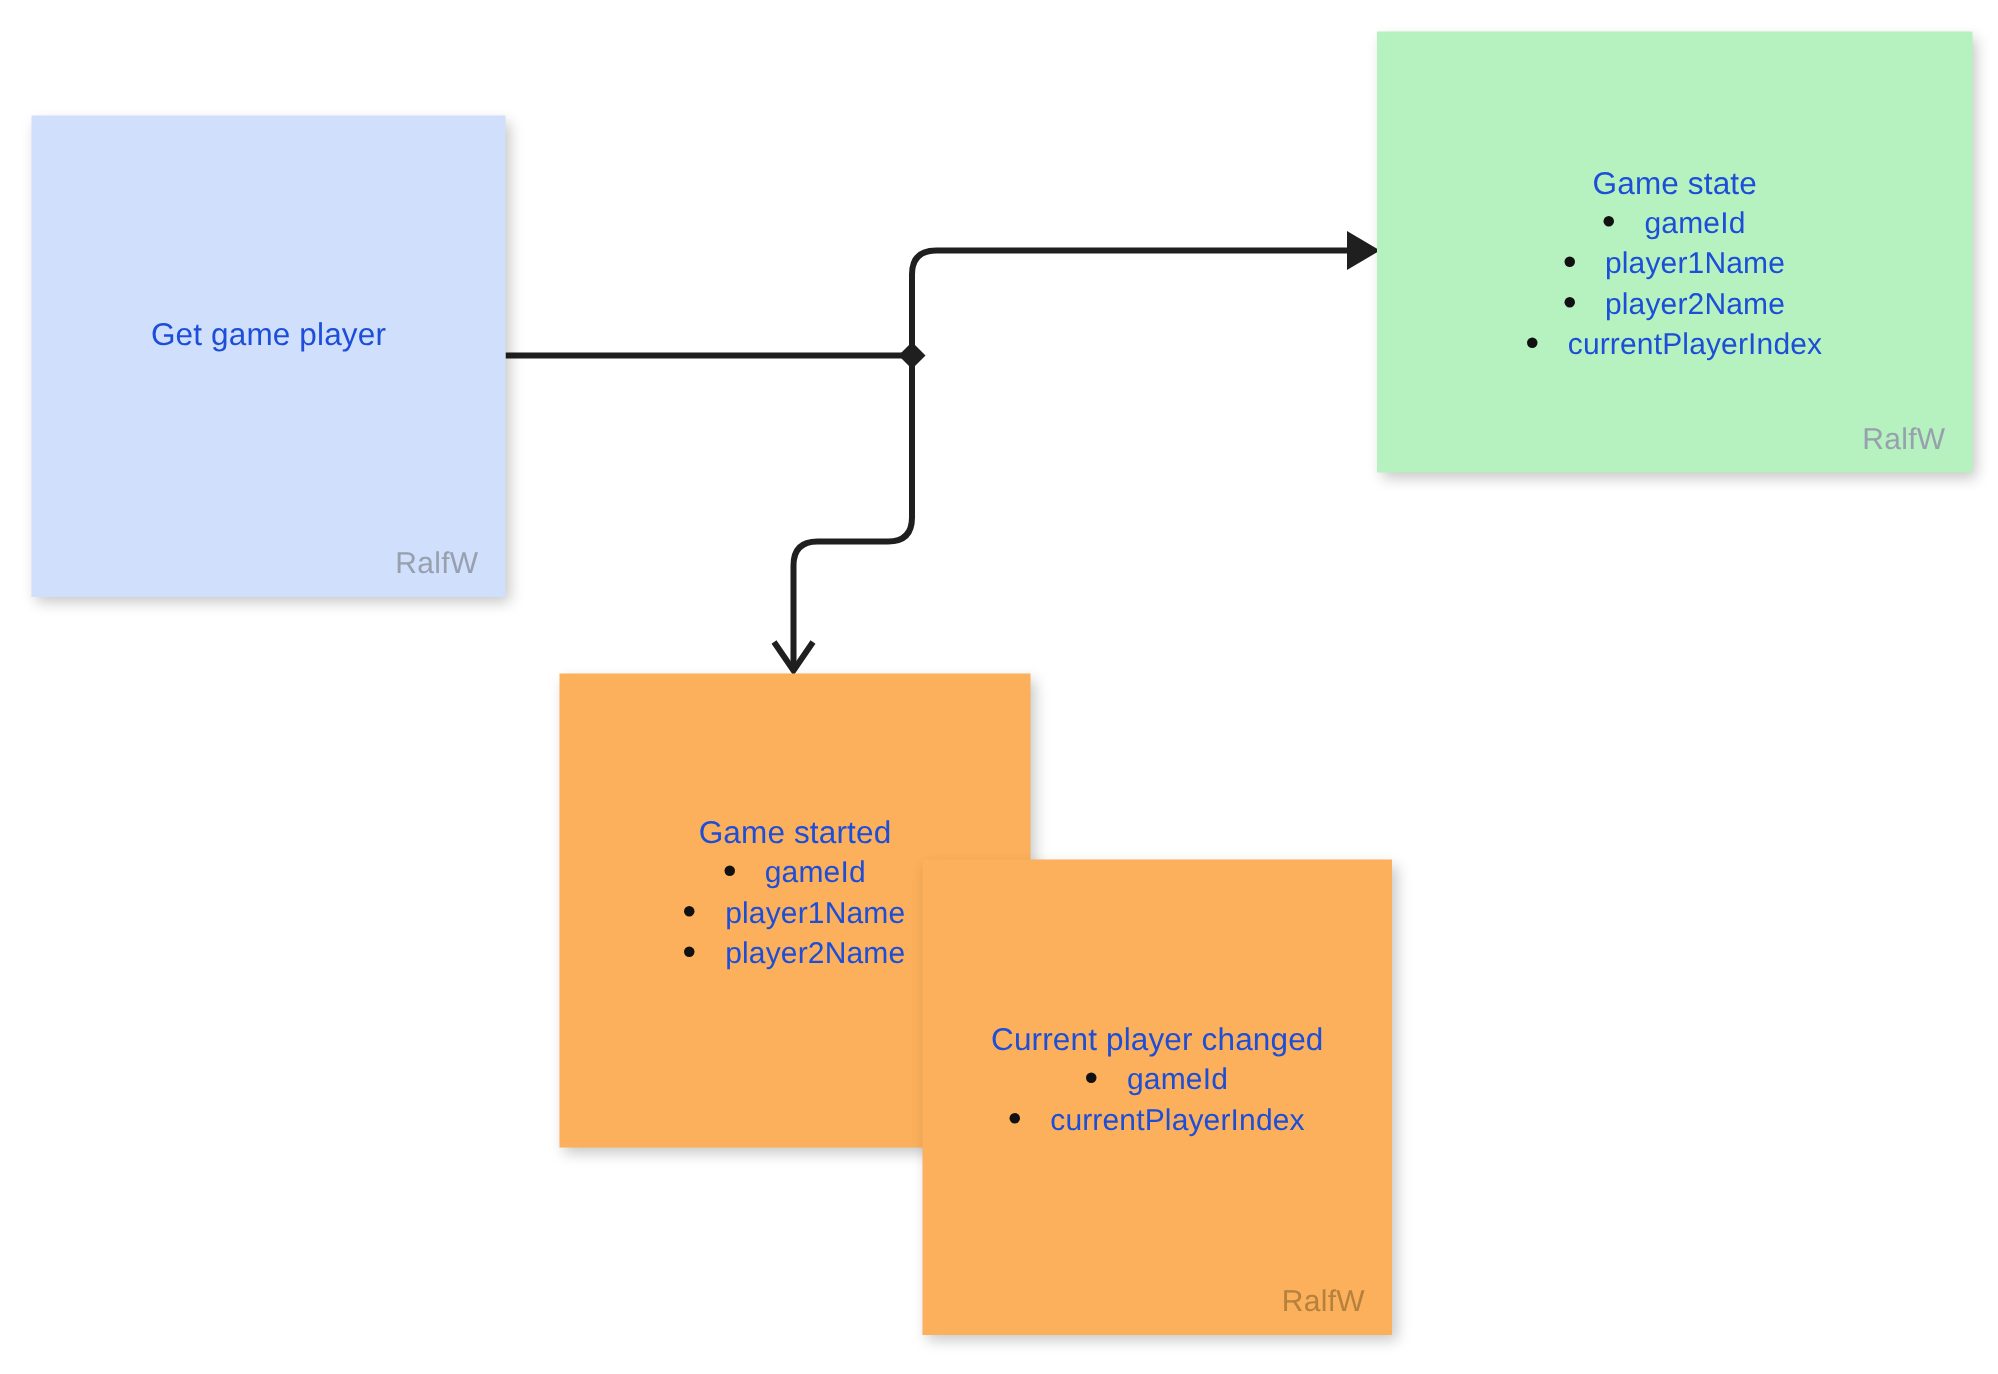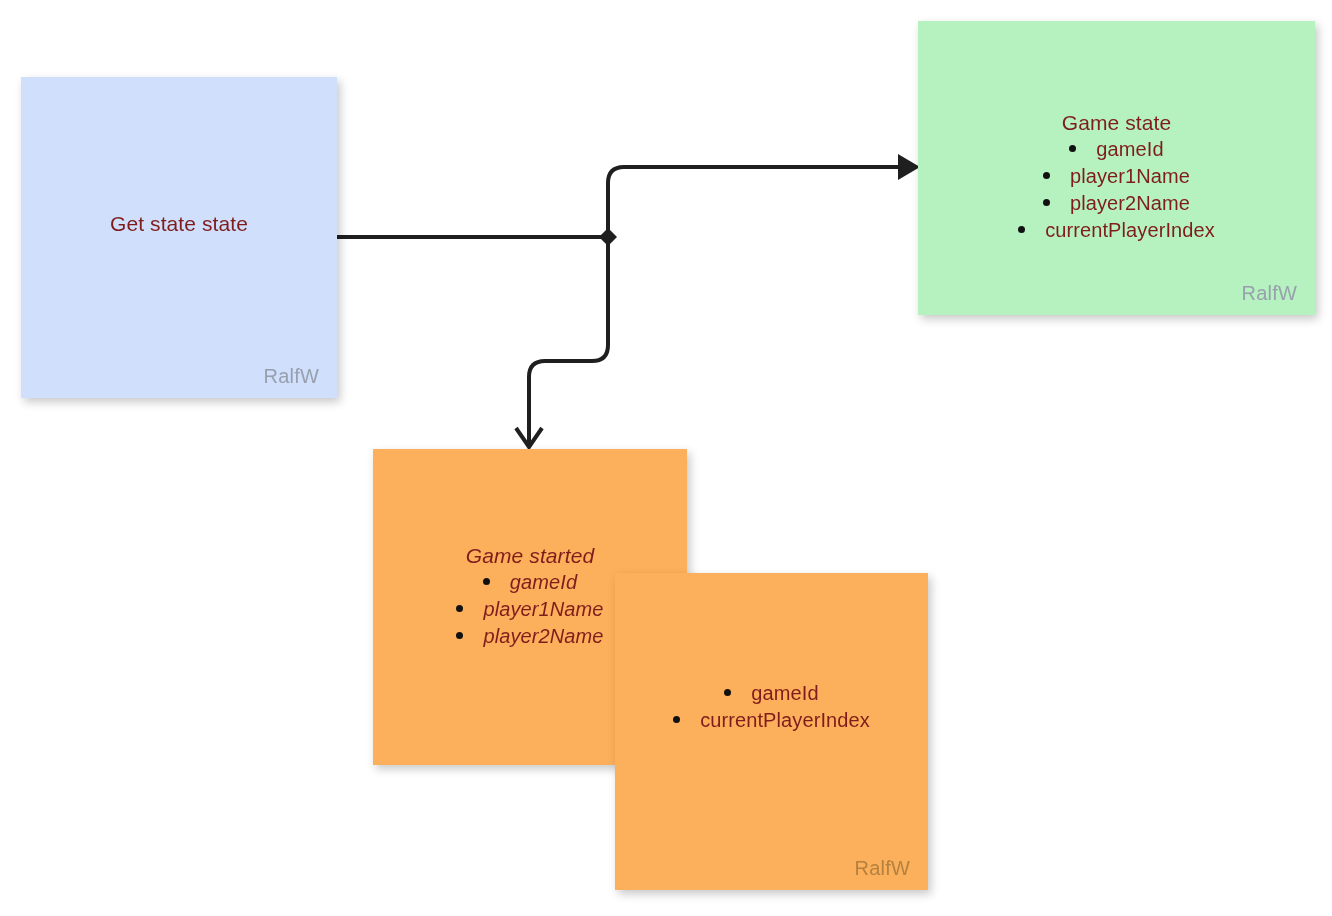--- a/index.html
+++ b/index.html
@@ -26,21 +26,21 @@
     box-sizing: border-box;
     box-shadow: 3px 4px 9px rgba(0,0,0,0.22);
     display: block;
     padding: 0;
   }
   .card-body {
     position: absolute;
     left: 0;
     right: 0;
     text-align: center;
-    color: #7f1d1d;
+    color: #1d4ed8;
   }
   .card-title {
     font-size: 21px;
     line-height: 27px;
     letter-spacing: 0.1px;
     white-space: nowrap;
   }
   .card-list {
     list-style: none;
     margin: 0;
@@ -83,21 +83,20 @@
 
   #card-game-state {
     left: 918px; top: 21px; width: 397px; height: 294px;
     background: #b6f2bf;
   }
   #card-game-state .card-body { top: 88px; }
 
   #card-game-started {
     left: 373px; top: 449px; width: 314px; height: 316px;
     background: #fcb05b;
-    font-style: italic;
   }
   #card-game-started .card-body { top: 93px; }
 
   #card-current-player-changed {
     left: 615px; top: 573px; width: 313px; height: 317px;
     background: #fcb05b;
   }
   #card-current-player-changed .card-body { top: 107px; }
 
   
@@ -137,40 +136,41 @@
     <polygon class="conn-arrow-filled" points="898,154 920,167 898,180"></polygon>
 
     <path class="conn-line" d="M 608 241 L 608 345 Q 608 361 592 361 L 545 361 Q 529 361 529 377 L 529 446"></path>
     <path class="conn-arrow-open" d="M 516 428 L 529 447 L 542 428"></path>
 
     <polygon class="conn-diamond" points="608,228 617,237 608,246 599,237"></polygon>
   </svg>
 
   <div class="card" id="card-get-game-state">
     <div class="card-body">
-      <div class="card-title">Get state state</div>
+      <div class="card-title">Get game player</div>
       <ul class="card-list"></ul>
     </div>
     <div class="card-author">RalfW</div>
   </div>
 
   <div class="card" id="card-game-started">
     <div class="card-body">
       <div class="card-title">Game started</div>
       <ul class="card-list">
           <li><span class="bullet"></span><span>gameId</span></li>
           <li><span class="bullet"></span><span>player1Name</span></li>
           <li><span class="bullet"></span><span>player2Name</span></li>
         </ul>
     </div>
     <div class="card-author"></div>
   </div>
 
   <div class="card" id="card-current-player-changed">
     <div class="card-body">
+      <div class="card-title">Current player changed</div>
       <ul class="card-list">
           <li><span class="bullet"></span><span>gameId</span></li>
           <li><span class="bullet"></span><span>currentPlayerIndex</span></li>
         </ul>
     </div>
     <div class="card-author on-orange">RalfW</div>
   </div>
 
   <div class="card" id="card-game-state">
     <div class="card-body">

